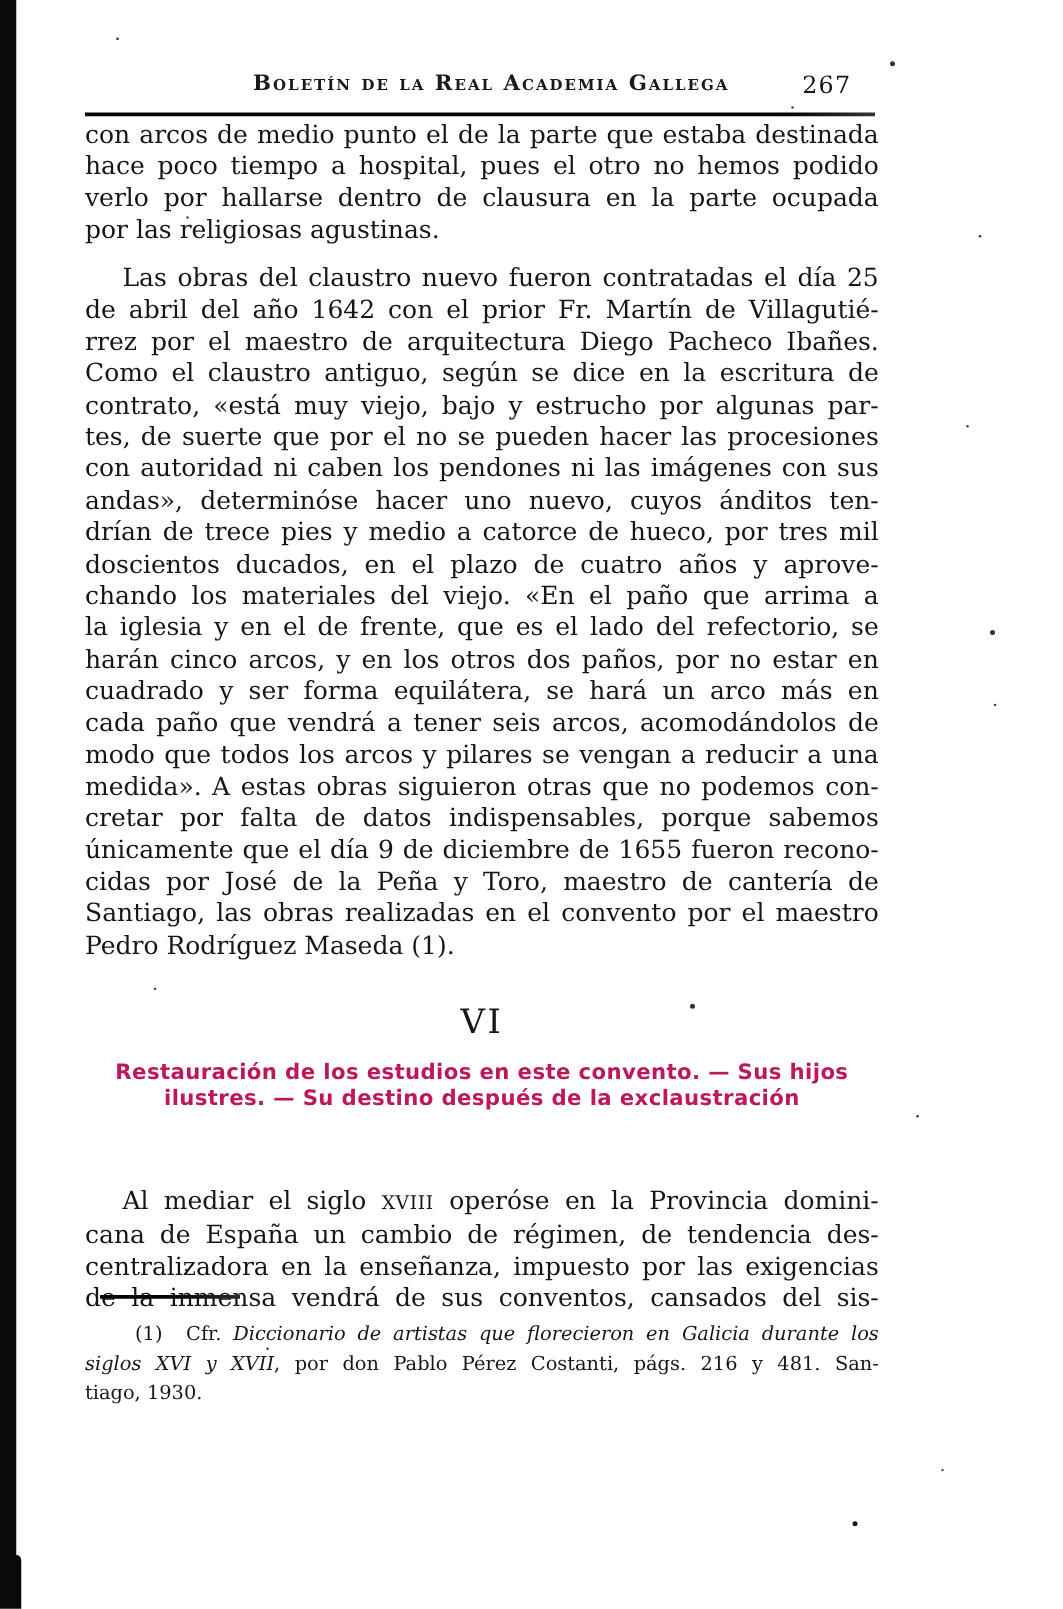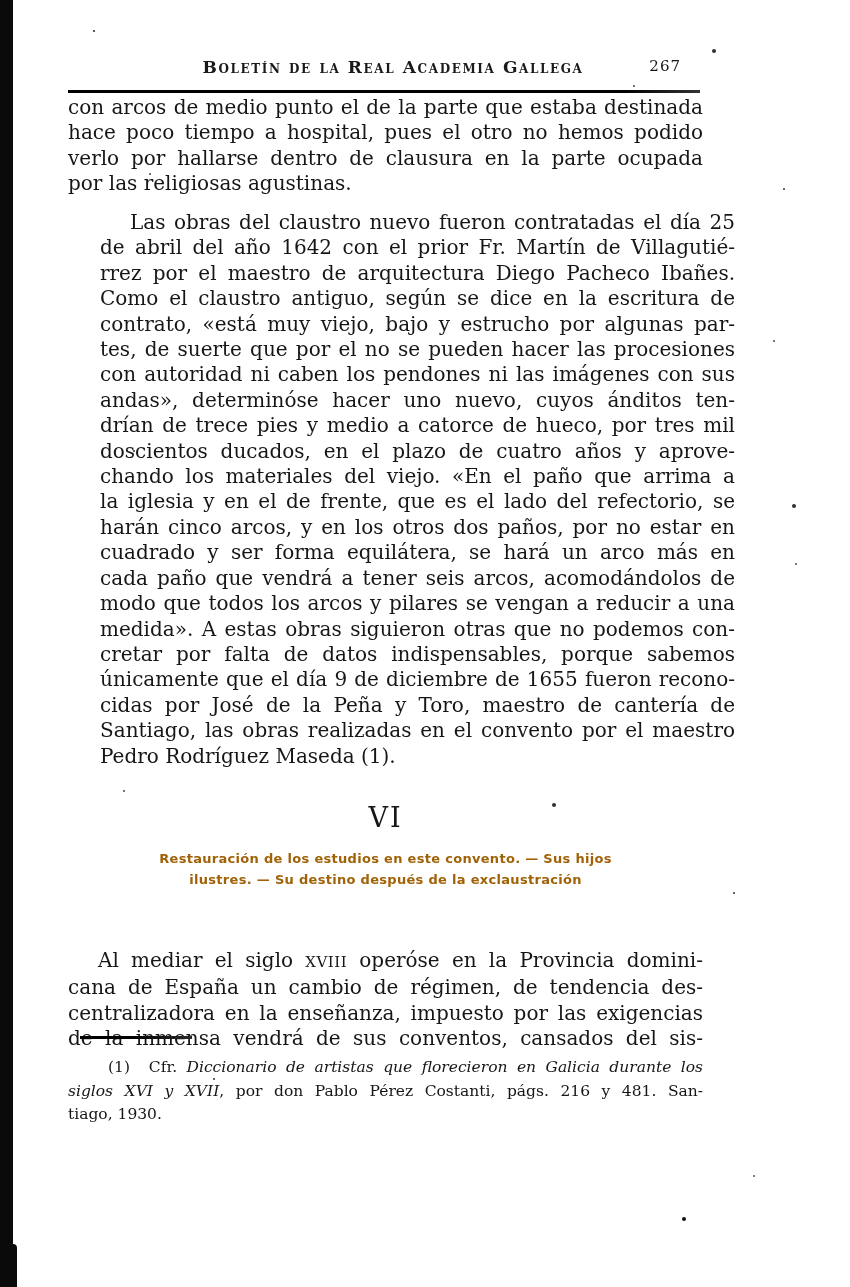--- a/index.html
+++ b/index.html
@@ -24,40 +24,40 @@
       540px 55px 0 0 #444, 120px 1048px 0 0 #333, 660px 1145px 0 0 #555, 56px 143px 0 0 #444;
   }
 
   
   .header-row { position: absolute; left: 68px; top: 57px; width: 635px; height: 26px; }
   .journal-title {
     position: absolute; left: 15px; right: 0; text-align: center;
     font-variant: small-caps; font-weight: 700; font-size: 17px; letter-spacing: 1.6px;
     color: #1a1a1a;
   }
-  .page-number { position: absolute; right: 22px; top: 0; font-size: 15px; letter-spacing: 1px; }
+  .page-number { position: absolute; right: 22px; top: 0; font-size: 19px; letter-spacing: 1px; }
   .header-rule { position: absolute; left: 68px; top: 90px; width: 632px; height: 3px;
     background: linear-gradient(to right, #000 88%, #333); }
 
   
   .textblock { position: absolute; left: 68px; width: 635px; font-size: 20px; line-height: 25.4px; }
   .jline { text-align: justify; text-align-last: justify; white-space: normal; }
   .jlast { text-align-last: left; }
   .ind { padding-left: 30px; }
   .p1 { top: 95px; }
-  .p2 { top: 210px; margin-left: 32px; }
+  .p2 { top: 210px; }
   .p3 { top: 948px; }
   .sc { font-size: 15px; letter-spacing: 0.5px; }
 
   
   .section-number { position: absolute; left: 68px; top: 802px; width: 635px;
     text-align: center; font-size: 27px; letter-spacing: 2px; }
   .section-subtitle { position: absolute; left: 68px; top: 848px; width: 635px;
     text-align: center; font-family: "DejaVu Sans", "Liberation Sans", sans-serif;
-    font-weight: 700; font-size: 13px; line-height: 21px; color: #a16207; letter-spacing: 0.3px; }
+    font-weight: 700; font-size: 17px; line-height: 21px; color: #be185d; letter-spacing: 0.3px; }
 
   
   .footnote-rule { position: absolute; left: 80px; top: 1036px; width: 112px; height: 3px;
     background: linear-gradient(to right, #000 45%, #2a2a2a); }
   .footnote { position: absolute; left: 68px; top: 1056px; width: 635px;
     font-size: 15.5px; line-height: 23.6px; }
   .footnote .ind { padding-left: 40px; }
   .it { font-style: italic; }
 </style>
 </head>

